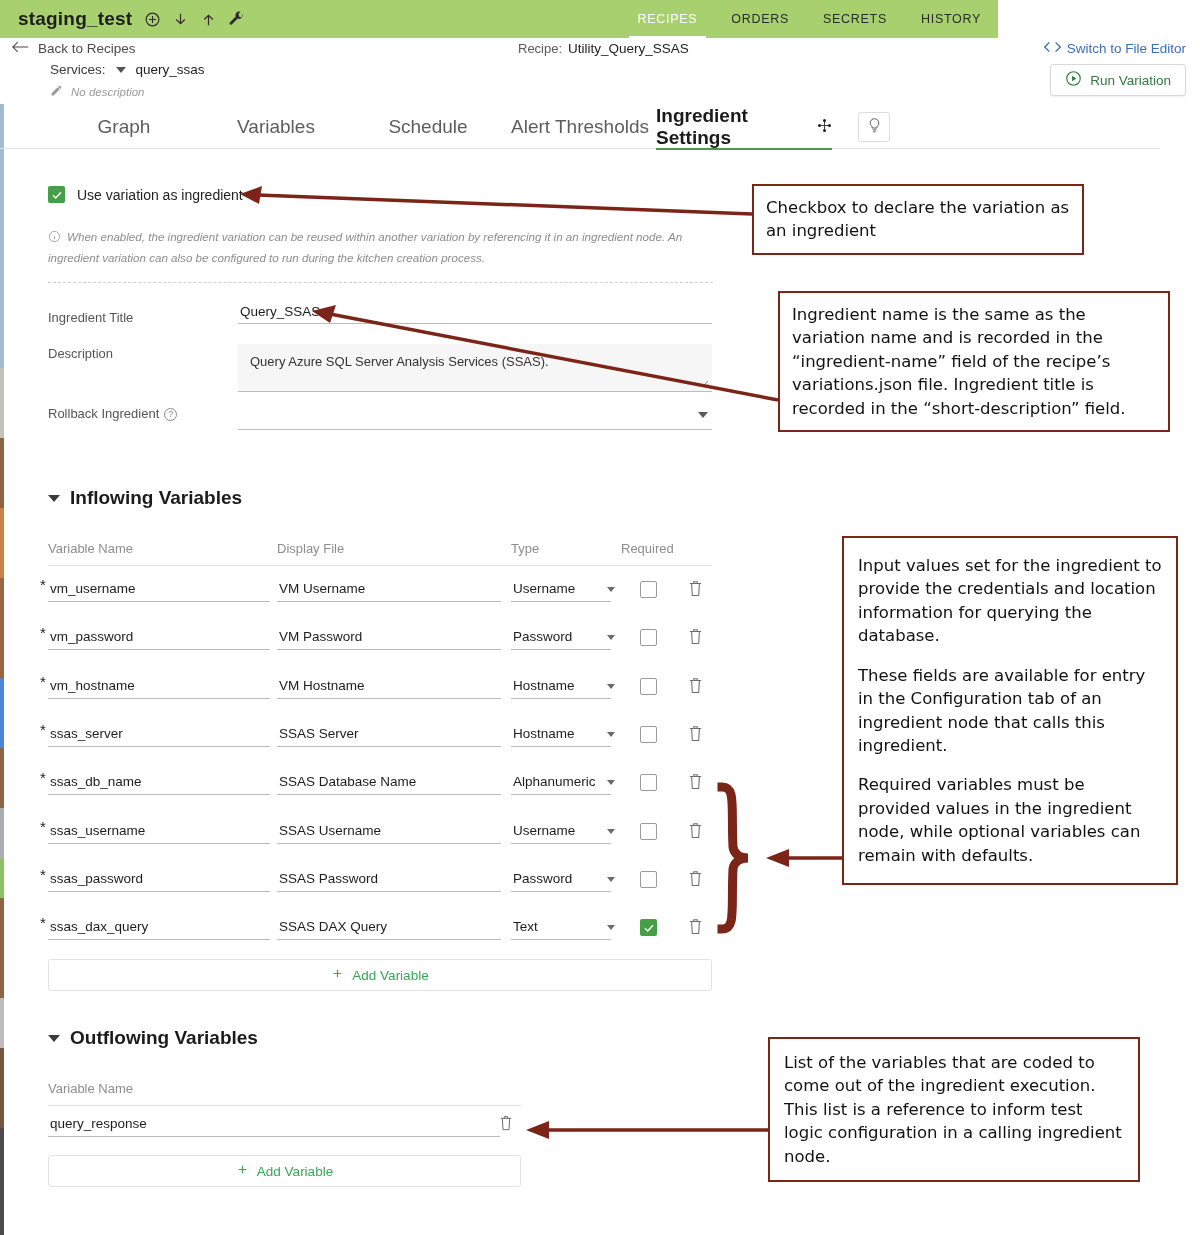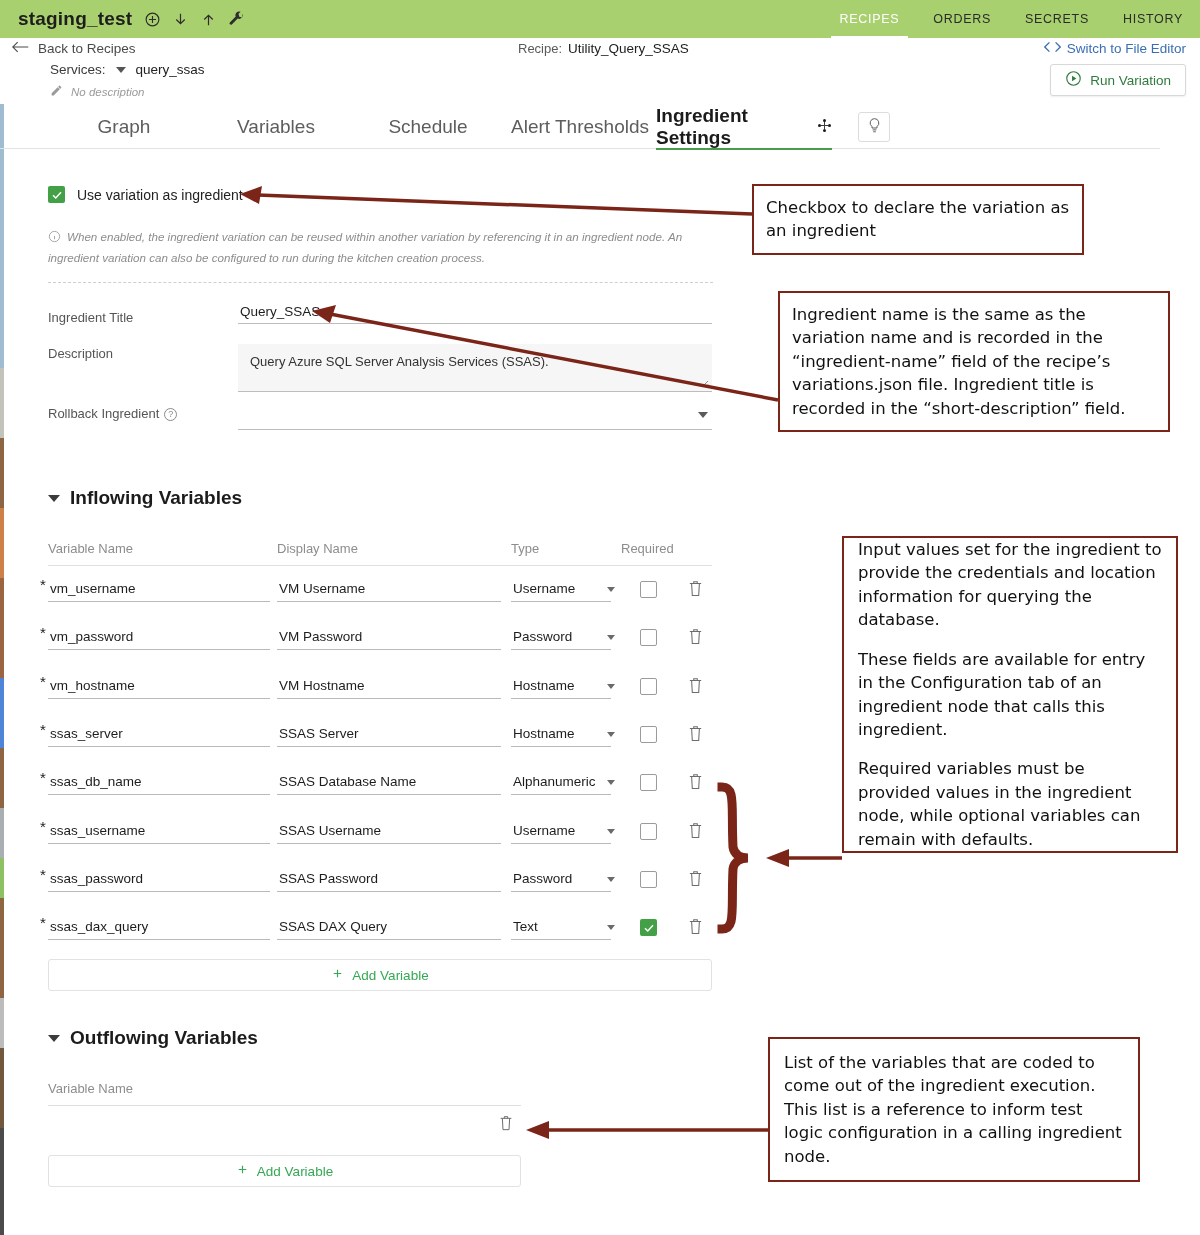--- a/index.html
+++ b/index.html
@@ -27,21 +27,21 @@
       #7ab648 820px, #7ab648 860px,
       #7a4a22 860px, #7a4a22 960px,
       #b0b0b0 960px, #b0b0b0 1010px,
       #5a3a1a 1010px, #5a3a1a 1090px,
       #2b2b2b 1090px, #2b2b2b 1197px);
     opacity:.85;
   }
 
   
   .topbar{
-    position:absolute; left:0; top:0; width:1200px; height:38px;
+    position:absolute; left:0; top:0; width:998px; height:38px;
     background:#a9d06e;
     display:flex; align-items:center;
   }
   .app-title{
     margin-left:18px; font-size:19px; font-weight:bold; color:#1d1d1d;
     letter-spacing:.2px;
   }
   .topbar-icons{ display:flex; align-items:center; gap:11px; margin-left:12px; color:#2d2d2d; }
   .topbar-icons .ic{ width:17px; height:17px; display:block; }
   .topnav{ margin-left:auto; display:flex; align-items:stretch; height:38px; }
@@ -386,21 +386,21 @@
 <div class="select-line">
   <span class="arrow"></span>
 </div>
 
 <div class="sect-head" style="left:48px; top:487px;">
   <span class="tri"></span>
   <span>Inflowing Variables</span>
 </div>
 
 <div class="vhdr" style="left:48px; top:541px;">Variable Name</div>
-<div class="vhdr" style="left:277px; top:541px;">Display Name</div>
+<div class="vhdr" style="left:277px; top:541px;">Display File</div>
 <div class="vhdr" style="left:511px; top:541px;">Type</div>
 <div class="vhdr" style="left:621px; top:541px;">Required</div>
 <div class="vhdr-line" style="left:48px; top:565px; width:664px;"></div>
 
 <div id="inflow-rows">
     <div class="vrow" style="top: 581px;">
       <span class="star">*</span>
       <input class="vname" value="vm_username" style="">
       <input class="vlabel" value="VM Username" style="">
       <div class="vtype"><span>Username</span><span class="arrow"></span></div>
@@ -513,20 +513,21 @@
 <div class="sect-head" style="left:48px; top:1027px;">
   <span class="tri"></span>
   <span>Outflowing Variables</span>
 </div>
 
 <div class="vhdr" style="left:48px; top:1081px;">Variable Name</div>
 <div class="vhdr-line" style="left:48px; top:1105px; width:473px;"></div>
 
 <div id="outflow-rows">
     <div class="orow" style="left: 0px; top: 1116px; width: 1200px; height: 30px;">
+      <input class="oname" style="left: 48px; top: 0px; width: 452px;" value="query_response">
       <div class="vdel" style="left:498px; top:-2px;"><svg width="16" height="18" viewBox="0 0 24 26" fill="none" stroke="#6d6d6d" stroke-width="1.5">
           <path d="M4 6h16M9.5 6V3.5h5V6M6.5 6l1 17h9l1-17"></path>
         </svg></div>
     </div>
   </div>
 
 <div class="addbtn" style="left:48px; top:1155px; width:473px;">
   <span>
     <svg width="13" height="13" viewBox="0 0 24 24" stroke="#34a853" stroke-width="2.2" fill="none">
         <path d="M12 5v14M5 12h14"></path>
@@ -554,21 +555,21 @@
 </svg>
 
 <div class="anno" style="left:752px; top:184px; width:332px;">
   <p>Checkbox to declare the variation as an ingredient</p>
 </div>
 
 <div class="anno" style="left:778px; top:291px; width:392px;">
   <p>Ingredient name is the same as the variation name and is recorded in the “ingredient-name” field of the recipe’s variations.json file. Ingredient title is recorded in the “short-description” field.</p>
 </div>
 
-<div class="anno" style="left:842px; top:536px; width:336px; padding:0 14px;">
+<div class="anno" style="left:842px; top:536px; width:336px; padding:16px 14px;">
   <p>Input values set for the ingredient to provide the credentials and location information for querying the database.</p>
   <p>These fields are available for entry in the Configuration tab of an ingredient node that calls this ingredient.</p>
   <p>Required variables must be provided values in the ingredient node, while optional variables can remain with defaults.</p>
 </div>
 
 <div class="anno" style="left:768px; top:1037px; width:372px; padding:12px 14px;">
   <p>List of the variables that are coded to come out of the ingredient execution. This list is a reference to inform test logic configuration in a calling ingredient node.</p>
 </div>
 
 </body></html>

